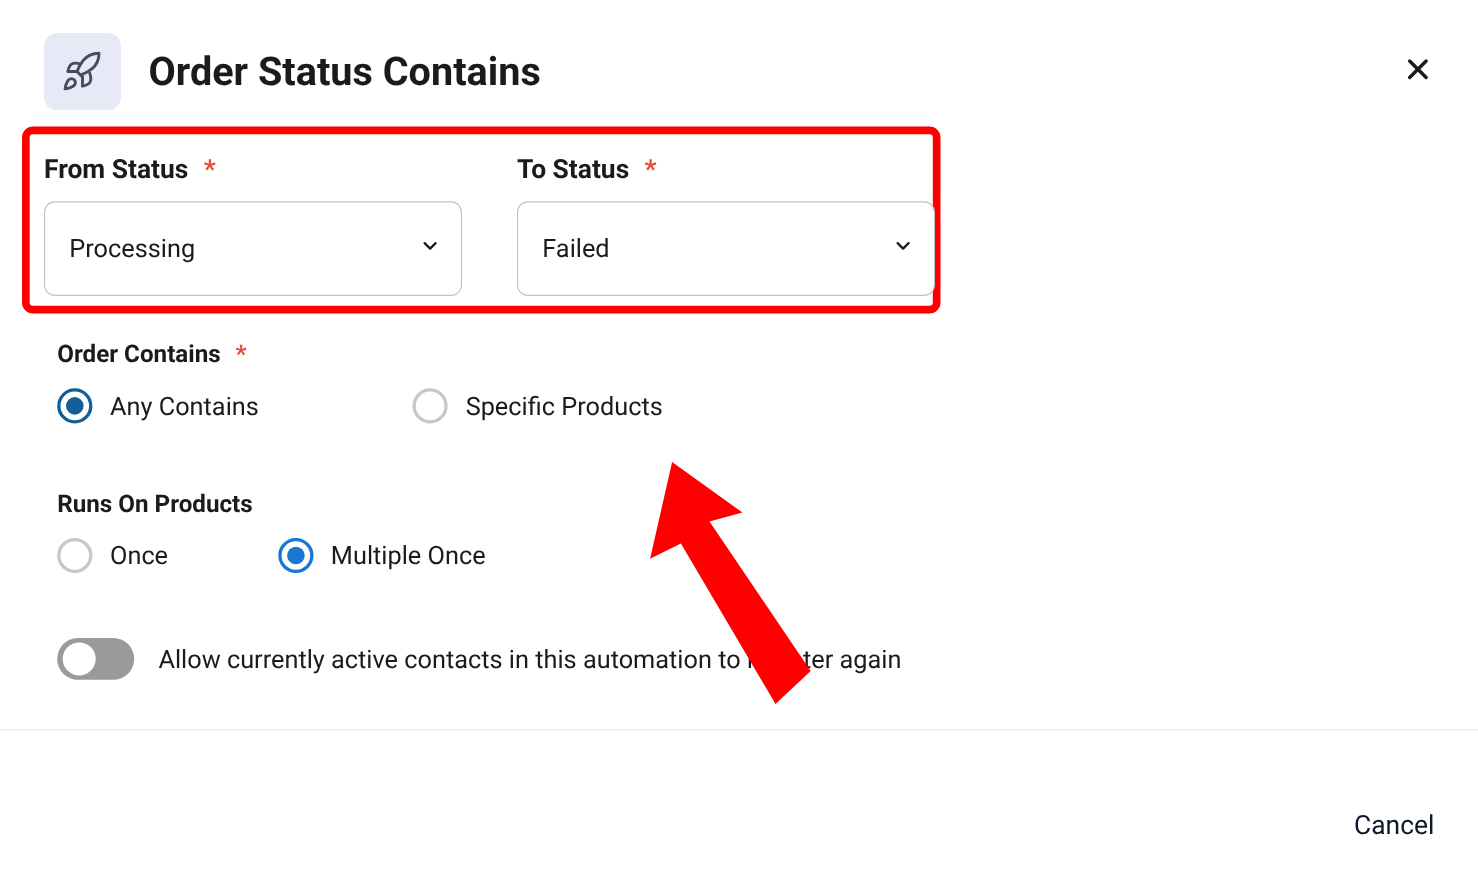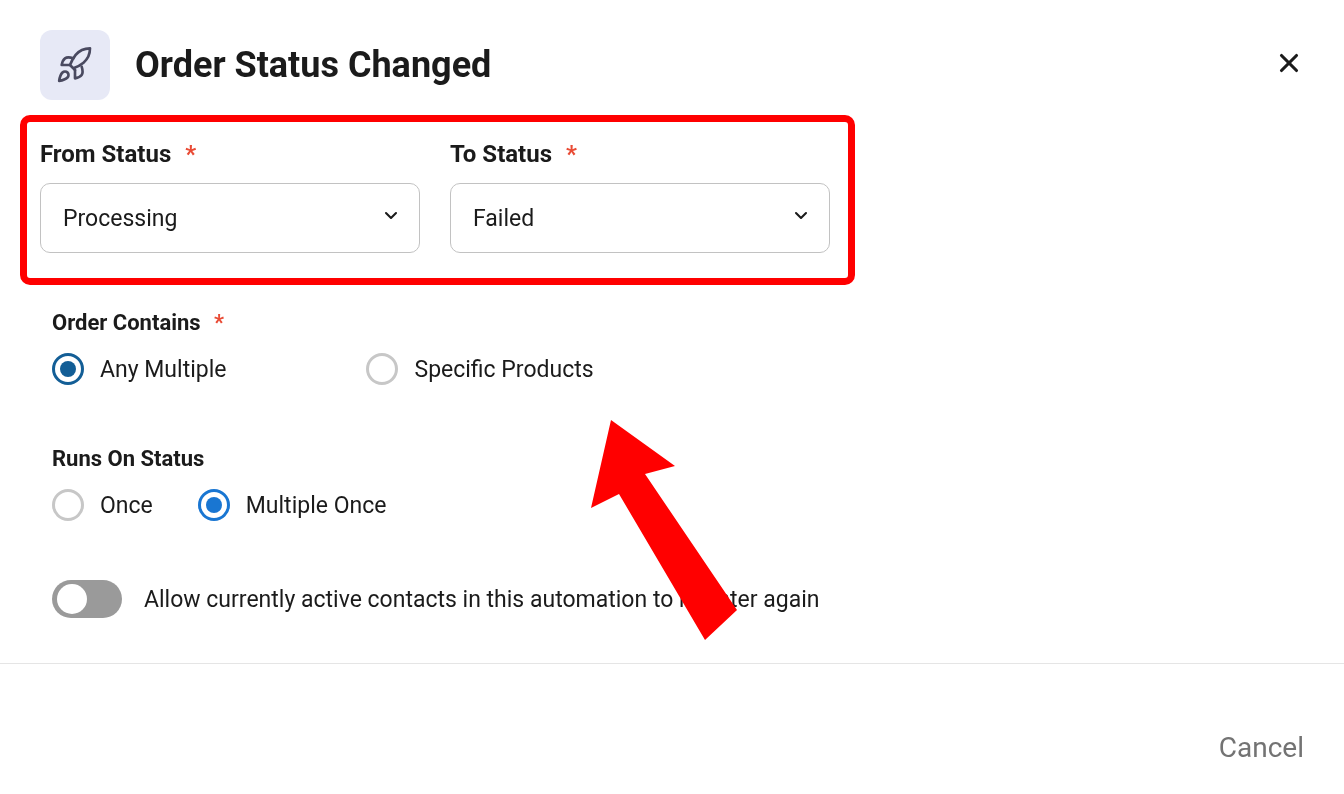--- a/index.html
+++ b/index.html
@@ -54,32 +54,32 @@
 
   
   .status-row {
     position: absolute;
     top: 140px;
     left: 40px;
     display: flex;
   }
   .field-group { display: flex; flex-direction: column; }
   .field-group.from { width: 410px; }
-  .field-group.to { width: 380px; }
+  .field-group.to { width: 380px; margin-left: 20px; }
   .field-label {
     font-size: 24px;
     font-weight: 700;
     color: #1b1b1b;
     margin-bottom: 15px;
   }
   .req { color: #e94b35; font-weight: 700; margin-left: 8px; }
 
   .select {
     position: relative;
-    height: 70px;
+    height: 86px;
     width: 380px;
     border: 1px solid #c2c2c2;
     border-radius: 10px;
     background: #fff;
     display: flex;
     align-items: center;
     padding: 0 22px;
     cursor: pointer;
     font-size: 23px;
     color: #1b1b1b;
@@ -100,21 +100,21 @@
   .section.runs-on { top: 446px; }
   .section.allow-reenter { top: 580px; display:flex; align-items:center; gap: 22px; }
 
   .section-label {
     font-size: 22px;
     font-weight: 700;
     margin-bottom: 18px;
   }
 
   .radio-row { display: flex; align-items: center; gap: 60px; }
-  .radio-group-inline { display:flex; align-items:center; }
+  .radio-group-inline { display:flex; align-items:center; gap: 55px; }
   .radio {
     display: flex; align-items: center; gap: 16px;
     cursor: pointer;
     font-size: 23px;
     color: #1b1b1b;
   }
   .radio .circle {
     width: 32px; height: 32px;
     border-radius: 50%;
     border: 3px solid #c7c7c7;
@@ -175,22 +175,22 @@
   }
   .footer {
     position: absolute;
     bottom: 30px;
     right: 40px;
     display: flex;
     align-items: center;
     gap: 45px;
   }
   .btn-cancel {
-    font-size: 28px;
-    color: #737373;
+    font-size: 24px;
+    color: #0f172a;
     cursor: pointer;
   }
   .btn-save {
     background: #135e96;
     color: #fff;
     font-size: 24px;
     font-weight: 600;
     padding: 16px 38px;
     border-radius: 10px;
     cursor: pointer;
@@ -205,21 +205,21 @@
   <div class="header">
     <div class="header-left">
       <div class="icon-box">
         <svg width="40" height="40" viewBox="0 0 24 24" fill="none" stroke="#4a4a60" stroke-width="1.6" stroke-linecap="round" stroke-linejoin="round">
           <path d="M4.5 16.5c-1.5 1.5-2 5-2 5s3.5-.5 5-2c.8-.8.8-2.2 0-3s-2.2-.8-3 0z"></path>
           <path d="M12 15l-3-3c.9-2.3 2-4.4 3.4-6.1C14.8 3 18.5 2 21 2c0 2.5-1 6.2-3.9 8.6C15.4 12 13.3 13.1 11 14"></path>
           <path d="M9 12H4s.6-3 2-4c1.6-1.1 5 0 5 0"></path>
           <path d="M12 15v5s3-.6 4-2c1.1-1.6 0-5 0-5"></path>
         </svg>
       </div>
-      <div class="title">Order Status Changed</div>
+      <div class="title">Order Status Contains</div>
     </div>
     <div class="close-btn">
       <svg width="30" height="30" viewBox="0 0 24 24" fill="none" stroke="#1b1b1b" stroke-width="2.5" stroke-linecap="round">
         <path d="M18 6L6 18"></path>
           <path d="M6 6l12 12"></path>
       </svg>
     </div>
   </div>
 
   <div class="highlight-box"></div>
@@ -256,32 +256,32 @@
   </div>
 
   <div class="section order-contains">
     <div class="section-label">
       <span>Order Contains</span>
       <span class="req">*</span>
     </div>
     <div class="radio-row">
       <div class="radio selected padded-right">
         <div class="circle"></div>
-        <span>Any Multiple</span>
+        <span>Any Contains</span>
       </div>
       <div class="radio">
         <div class="circle"></div>
         <span>Specific Products</span>
       </div>
     </div>
   </div>
 
   <div class="section runs-on">
     <div class="section-label">
-      <span>Runs On Status</span>
+      <span>Runs On Products</span>
     </div>
     <div class="radio-group-inline">
       <div class="radio" style="margin-right:45px;">
         <div class="circle"></div>
         <span>Once</span>
       </div>
       <div class="radio selected alt-blue">
         <div class="circle"></div>
         <span>Multiple Once</span>
       </div>

